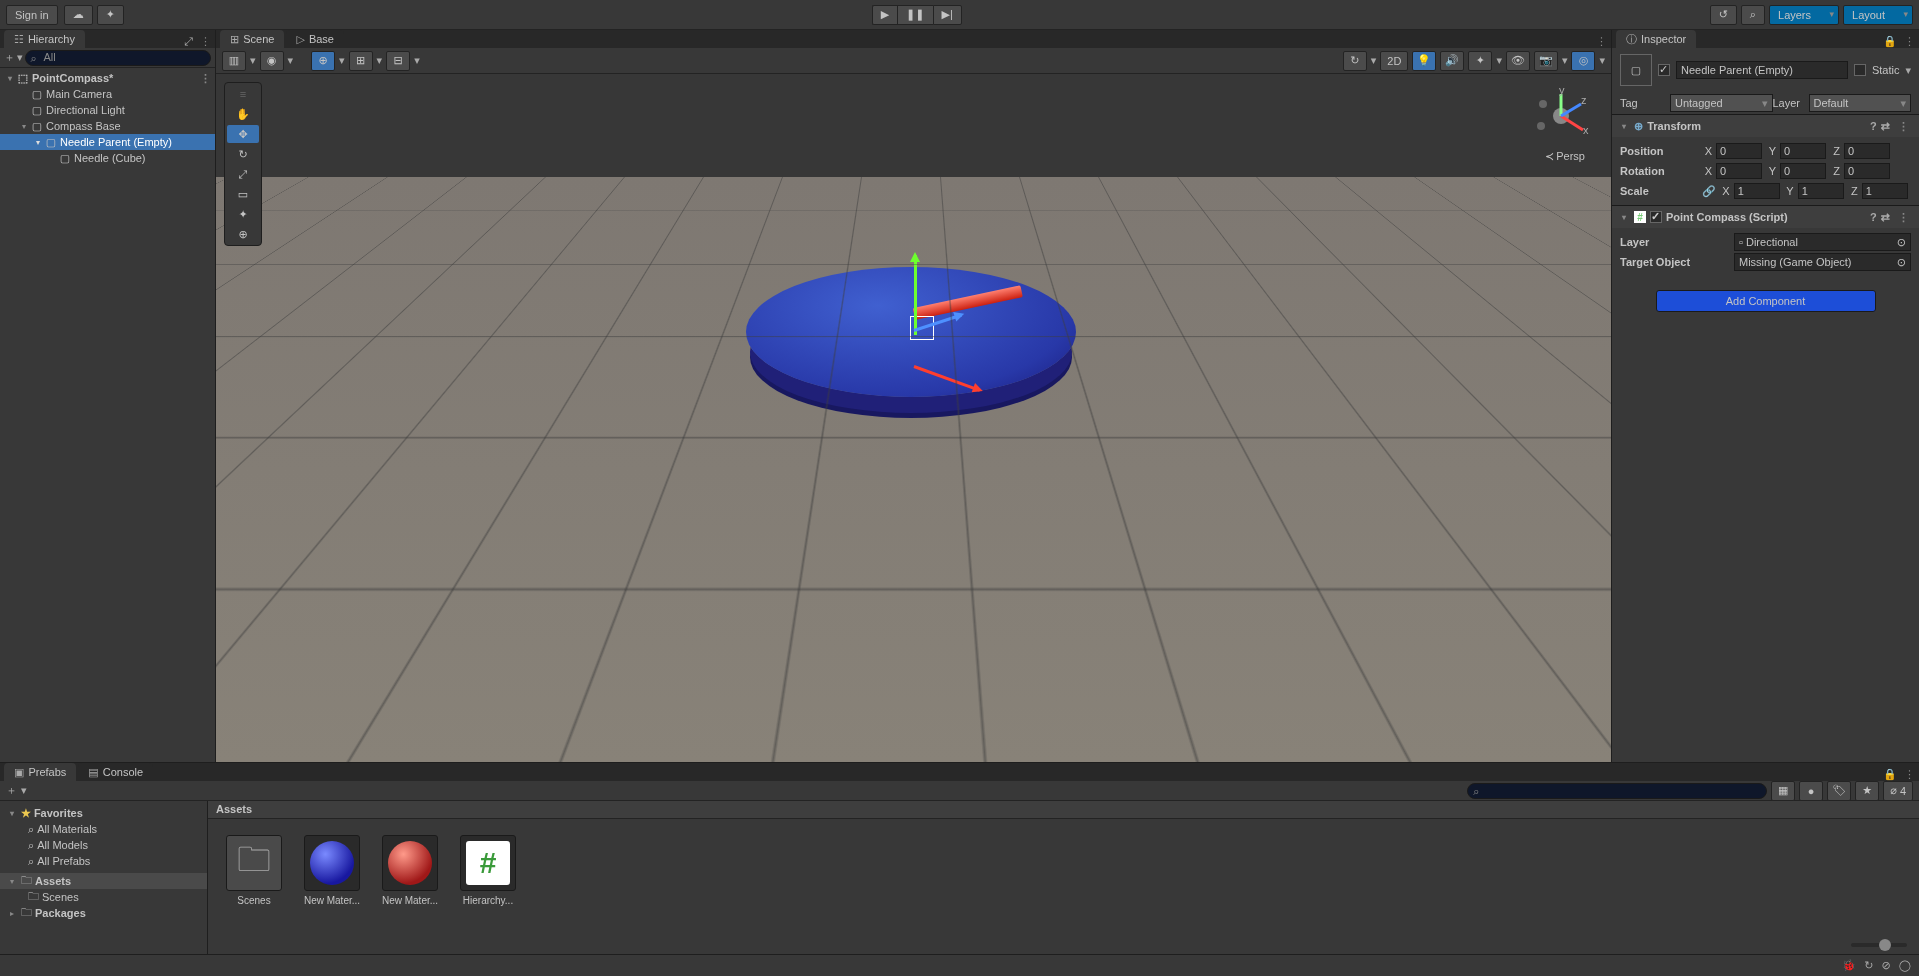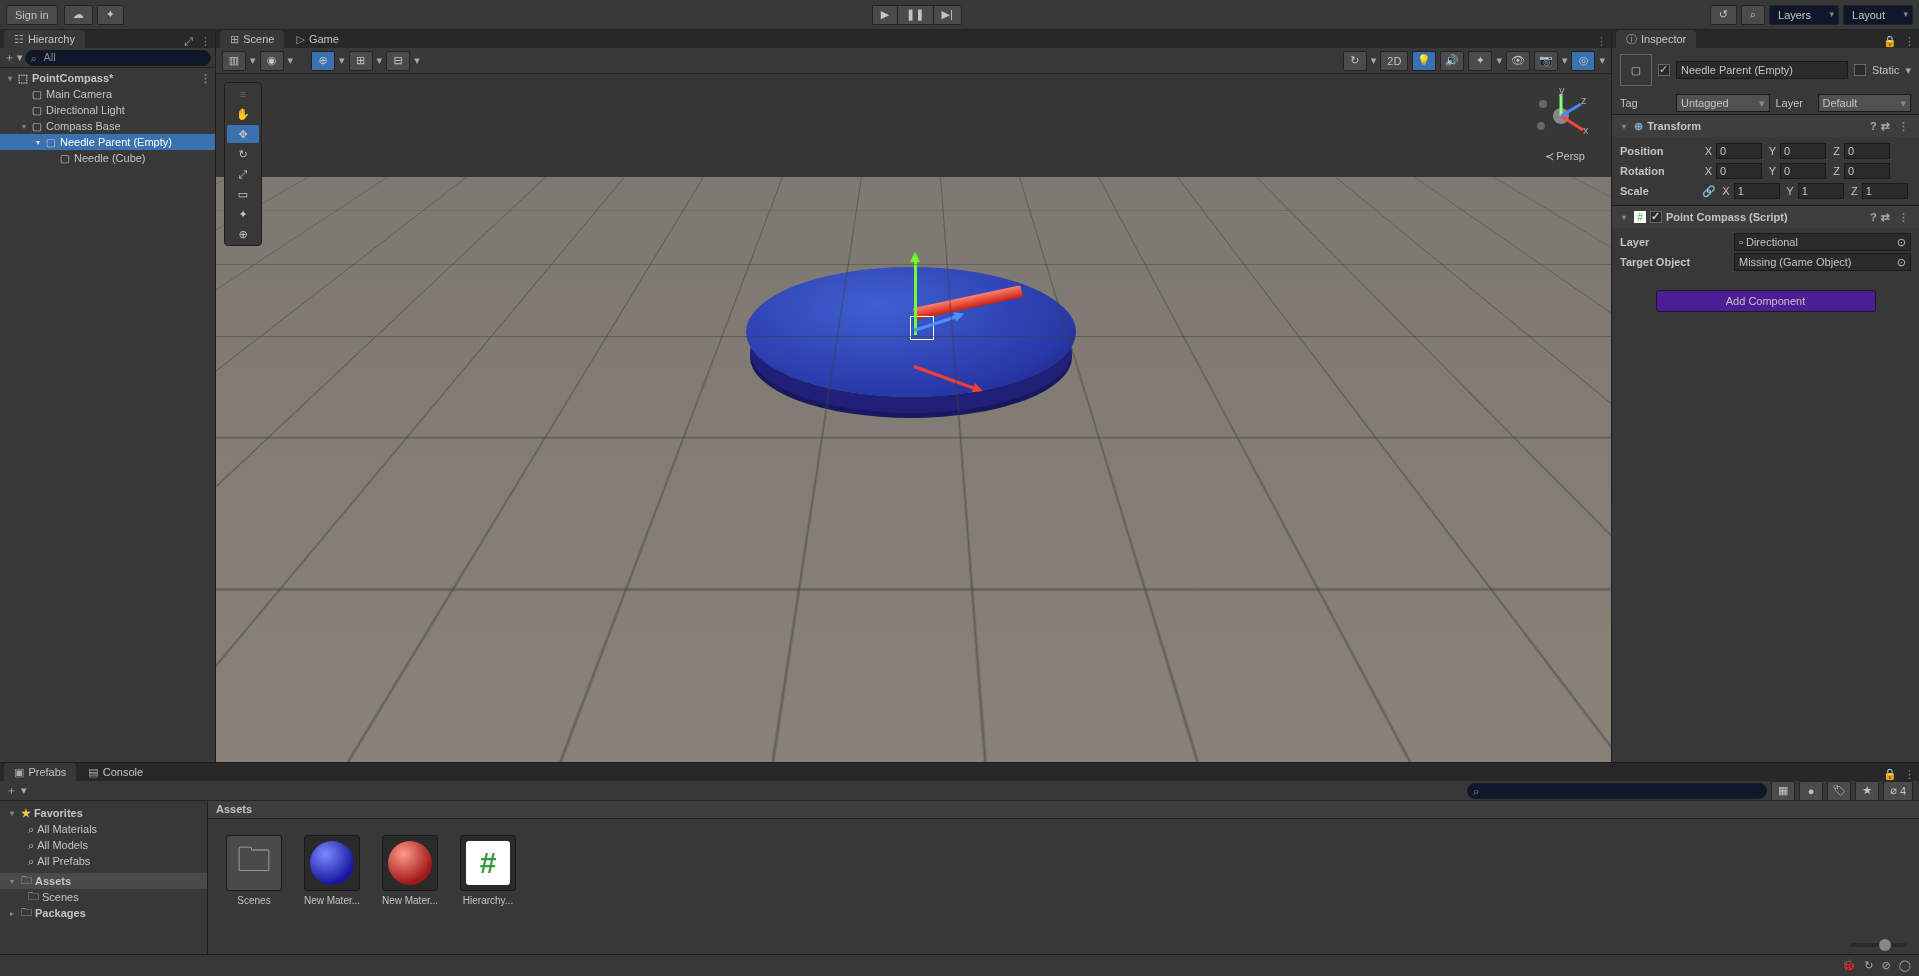--- a/index.html
+++ b/index.html
@@ -4,21 +4,21 @@
 <style>
 * { margin:0; padding:0; box-sizing:border-box; font-family:Arial,Helvetica,sans-serif; font-size:11px; color:#c4c4c4; user-select:none; }
 body { background:#000; width:1919px; height:976px; overflow:hidden; }
 .app { display:flex; flex-direction:column; height:100%; background:#383838; }
 .topbar { height:30px; background:#383838; display:flex; align-items:center; padding:0 6px; border-bottom:1px solid #232323; }
 .btn-grp { display:flex; gap:0;justify-content:center; }
 .pill { background:#4b4b4b; border:1px solid #232323; height:20px; padding:0 8px; display:flex; align-items:center; justify-content:center; border-radius:2px; cursor:pointer; }
 .pill.l { border-radius:2px 0 0 2px; border-right:none; }
 .pill.m { border-radius:0; border-right:none; }
 .pill.r { border-radius:0 2px 2px 0; }
-.dd { background:#0f172a; border:1px solid #232323; height:20px; padding:3px 16px 3px 8px; border-radius:2px; font-size:11px; cursor:pointer; position:relative; min-width:70px; }
+.dd { background:#0369a1; border:1px solid #232323; height:20px; padding:3px 16px 3px 8px; border-radius:2px; font-size:11px; cursor:pointer; position:relative; min-width:70px; }
 .dd::after { content:"▾"; position:absolute; right:4px; top:3px; font-size:9px; color:#888; }
 .spacer { flex:1; }
 
 .main-row { flex:1; display:flex; overflow:hidden; }
 .col { display:flex; flex-direction:column; }
 .panel-tab-row { display:flex; background:#282828; height:18px; align-items:flex-end; padding-left:4px; }
 .panel-tab { background:#383838; height:18px; padding:2px 10px; display:flex; align-items:center; gap:4px; font-size:11px; border-radius:4px 4px 0 0; margin-right:2px; }
 .panel-tab.inactive { background:#282828; }
 .panel-body { flex:1; background:#383838; display:flex; flex-direction:column; overflow:hidden; }
 
@@ -57,33 +57,33 @@
 .arrow-x::after { content:""; position:absolute; right:-8px; top:-4px; border:5px solid transparent; border-left:10px solid #ff3e2e; }
 .arrow-z { width:50px; height:3px; background:#4e90ff; position:absolute; left:0; top:-6px; transform:rotate(-18deg); transform-origin:left; }
 .arrow-z::after { content:""; position:absolute; right:-8px; top:-4px; border:5px solid transparent; border-left:10px solid #4e90ff; }
 .sel-box { position:absolute; left:50%; top:34%; width:24px; height:24px; border:1px solid #fff; transform:translate(-4px,8px); }
 
 
 .inspector { width:308px; border-left:1px solid #1e1e1e; }
 .insp-head { padding:6px 8px; display:flex; align-items:center; gap:6px; }
 .cube-ico { width:32px; height:32px; border:1px solid #666; display:flex; align-items:center; justify-content:center; }
 .name-field { flex:1; background:#2a2a2a; border:1px solid #1a1a1a; height:18px; padding:2px 4px; font-size:11px; }
-.insp-row { display:flex; align-items:center; padding:2px 8px; gap:6px; font-size:11px; }
+.insp-row { display:flex; align-items:center; padding:2px 8px; font-size:11px; }
 .insp-row label { width:50px; }
 .dd-insp { flex:1; background:#515151; border:1px solid #1a1a1a; height:18px; padding:2px 4px; position:relative; }
 .dd-insp::after { content:"▾"; position:absolute; right:4px; top:2px; color:#888; }
 .component { border-top:1px solid #1a1a1a; }
 .comp-head { display:flex; align-items:center; height:22px; padding:0 6px; gap:4px; background:#3e3e3e; font-weight:bold; }
 .comp-body { padding:4px 8px; }
 .vec-row { display:flex; align-items:center; gap:4px; height:20px; }
 .vec-row .lbl { width:78px;font-weight:bold; }
 .vec-row .ax { width:10px; text-align:right; }
 .vec-row input { width:46px; background:#2a2a2a; border:1px solid #1a1a1a; height:16px; padding:1px 3px; font-size:11px; color:#c4c4c4; }
 .obj-field { flex:1; background:#2a2a2a; border:1px solid #1a1a1a; height:18px; padding:2px 4px; display:flex; align-items:center; justify-content:space-between; }
-.add-comp { margin:14px auto; width:220px; height:22px; background:#4c1d95; border:1px solid #1a1a1a; border-radius:3px; display:flex; align-items:center; justify-content:center; cursor:pointer; }
+.add-comp { margin:14px auto; width:220px; height:22px; background:#1d4ed8; border:1px solid #1a1a1a; border-radius:3px; display:flex; align-items:center; justify-content:center; cursor:pointer; }
 
 
 .bottom { height:192px; border-top:1px solid #1e1e1e; display:flex; flex-direction:column; }
 .proj-toolbar { height:20px; display:flex; align-items:center; padding:0 6px; gap:4px; border-bottom:1px solid #232323; }
 .proj-split { flex:1; display:flex; }
 .proj-tree { width:208px; border-right:1px solid #1e1e1e; padding:4px 0; }
 .proj-tree-row { display:flex; align-items:center; height:16px; padding-left:6px; cursor:pointer; gap:3px; }
 .proj-tree-row.sel { background:#4a4a4a; }
 .proj-tree-row.fav { font-weight:bold; }
 .proj-grid-wrap { flex:1; display:flex; flex-direction:column; }
@@ -204,21 +204,21 @@
     </div>
 
     <div class="col center">
       <div class="panel-tab-row">
         <div class="panel-tab">
             <span class="icon-sml">⊞</span>
             <span>Scene</span>
           </div>
         <div class="panel-tab inactive">
             <span class="icon-sml">▷</span>
-            <span>Game</span>
+            <span>Base</span>
           </div>
         <div class="spacer"></div>
         <span class="dot-menu"></span>
       </div>
       <div class="panel-body">
         <div class="scene-toolbar">
           <div class="tb-btn">▥</div>
           <span class="icon-sml">▾</span>
           <div class="tb-btn">◉</div>
           <span class="icon-sml">▾</span>

